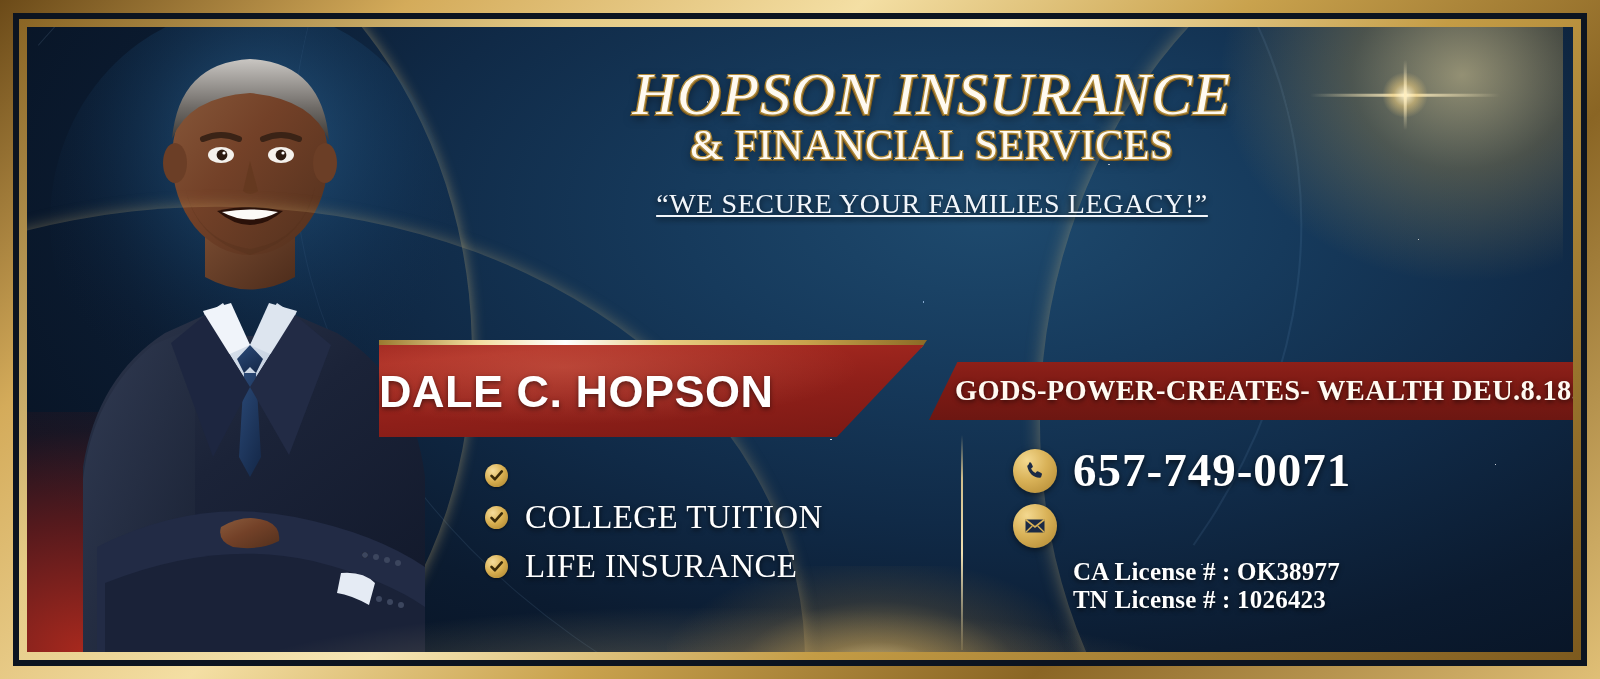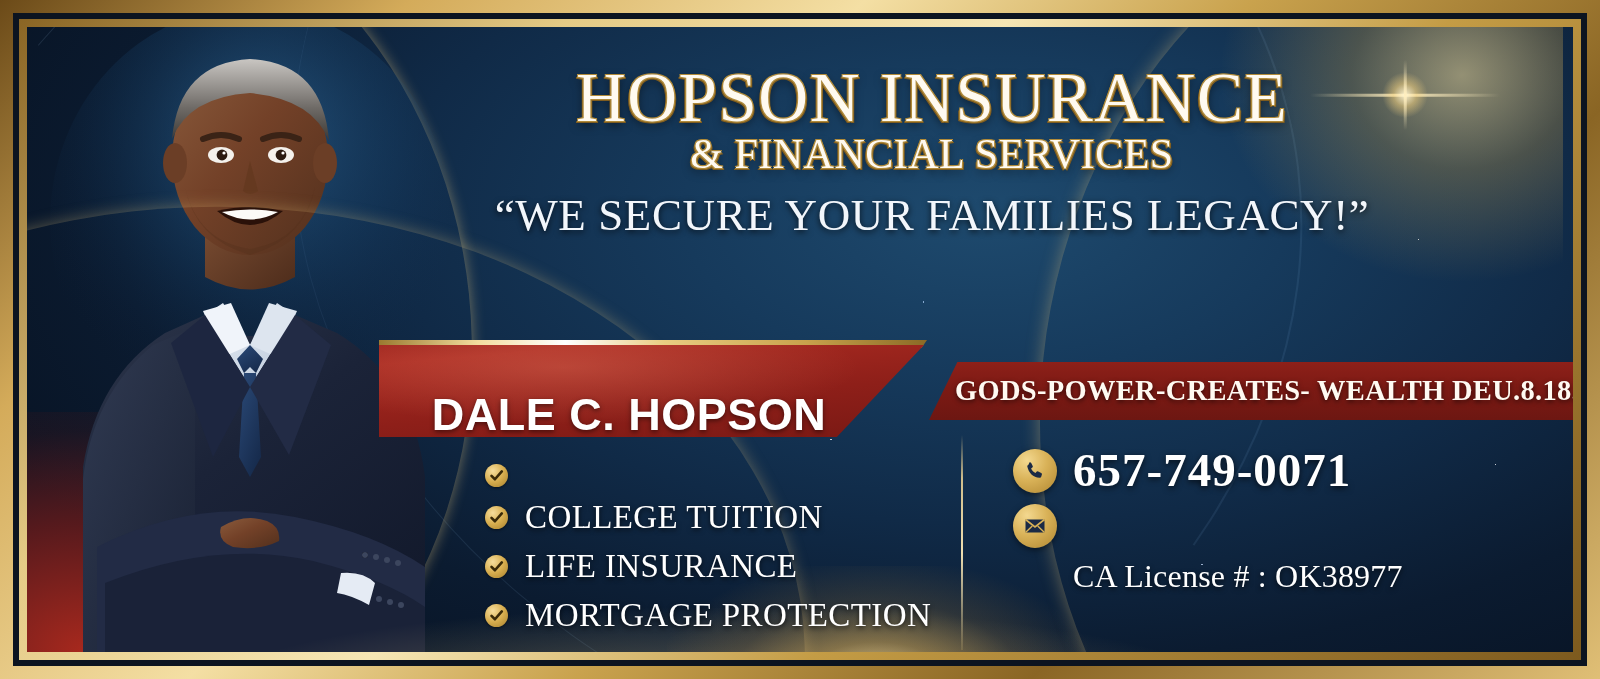--- a/index.html
+++ b/index.html
@@ -102,59 +102,61 @@
   .sw-br2{right:-232px;top:318px;width:724px;height:606px;border-width:3px;
     border-bottom-color:#fff6d8;border-right-color:#fff6d8;transform:rotate(4deg);}
 
   
   .portrait{position:absolute;left:18px;bottom:0;width:420px;height:625px;}
   .portrait svg{display:block;width:100%;height:100%;}
 
   
   .headline{position:absolute;left:400px;top:38px;width:1010px;text-align:center;}
   .h1{
-    font-size:69px;line-height:.98;letter-spacing:1.5px;font-weight:400;
+    font-size:60px;line-height:.98;letter-spacing:1.5px;font-weight:400;
     color:#fffaf0;
     text-shadow:
       0 0 1px #8a6a2a,
       1px 1px 0 #b58f3c, -1px 1px 0 #b58f3c, 1px -1px 0 #b58f3c, -1px -1px 0 #b58f3c,
       2px 2px 0 #7e5c20, -2px 2px 0 #7e5c20,
       0 4px 10px rgba(0,0,0,.6);
+    font-style: italic;
   }
   .h2{
     margin-top:0;font-size:42px;line-height:1;letter-spacing:.5px;
     color:#fffaf0;
     text-shadow:
       0 0 1px #8a6a2a,
       1px 1px 0 #b58f3c, -1px 1px 0 #b58f3c, 1px -1px 0 #b58f3c, -1px -1px 0 #b58f3c,
       2px 2px 0 #7e5c20, -2px 2px 0 #7e5c20,
       0 4px 10px rgba(0,0,0,.6);
   }
   .tagline{
-    margin-top:14px;font-size:45px;letter-spacing:.6px;color:#f2f6fb;
+    margin-top:22px;font-size:28px;letter-spacing:.6px;color:#f2f6fb;
     text-shadow:0 2px 6px rgba(0,0,0,.75);
+    text-decoration:underline;
   }
 
   
   .ribbon{
     position:absolute;left:352px;top:318px;width:545px;height:92px;
     background:linear-gradient(175deg,#9e241d 0%,#a82a21 14%,#8e1f19 58%,#7a1914 100%);
     clip-path:polygon(0 0, 100% 0, 84% 100%, 0 100%);
     box-shadow:0 6px 16px rgba(0,0,0,.45);
   }
   .ribbon-shine{position:absolute;inset:0;
     background:radial-gradient(ellipse at 34% 24%, rgba(255,150,120,.28) 0%, transparent 58%);
     clip-path:polygon(0 0, 100% 0, 84% 100%, 0 100%);}
   .ribbon-top{
     position:absolute;left:352px;top:313px;width:548px;height:8px;
     background:linear-gradient(90deg,#9a7a30 0%,#f3dc9e 18%,#ffffff 34%,#e9cd82 52%,#c8a24c 78%,#8a6a26 100%);
     clip-path:polygon(0 0, 100% 0, 99% 100%, 0 100%);
   }
   .ribbon-text{position:absolute;left:352px;top:318px;width:500px;height:92px;
-    display:flex;flex-direction:column;align-items:center;justify-content:flex-end;
+    display:flex;align-items:center;justify-content:flex-start;
     font-family:"Liberation Sans",sans-serif;color:#fff;}
   .ribbon-name{font-size:45px;font-weight:700;letter-spacing:.5px;line-height:1;
     text-shadow:0 2px 5px rgba(0,0,0,.5);}
   .ribbon-role{font-size:27px;font-weight:400;letter-spacing:.8px;margin-top:5px;line-height:1;
     text-shadow:0 2px 4px rgba(0,0,0,.5);}
 
   
   .plaque{
     position:absolute;left:902px;top:335px;width:676px;height:58px;
     background:linear-gradient(180deg,#8e2019 0%,#7c1a14 45%,#6d1712 100%);
@@ -202,21 +204,21 @@
     width:44px;height:44px;border-radius:50%;flex:0 0 44px;margin-right:16px;
     background:radial-gradient(circle at 32% 26%, #f3d88f 0%, #d9b258 45%, #b08630 100%);
     display:flex;align-items:center;justify-content:center;
     box-shadow:0 2px 6px rgba(0,0,0,.5);
   }
   .c-phone{font-size:47px;font-weight:700;color:#ffffff;letter-spacing:1px;line-height:1;
     text-shadow:0 2px 6px rgba(0,0,0,.7);}
   .c-email{font-size:31px;font-weight:700;color:#ffffff;letter-spacing:.2px;line-height:1;
     text-shadow:0 2px 6px rgba(0,0,0,.7);}
   .lic{margin-left:60px;}
-  .lic-line{font-size:32px;font-weight:400;color:#ffffff;letter-spacing:.2px;margin-top:0;
+  .lic-line{font-size:25px;font-weight:700;color:#ffffff;letter-spacing:.2px;margin-top:0;
     text-shadow:0 2px 5px rgba(0,0,0,.7);}
 </style>
 </head>
 <body>
 
 <div class="banner">
 
   <div class="frame-outer"></div>
   <div class="frame-gap"></div>
   <div class="frame-inner"></div>
@@ -388,28 +390,20 @@
         <span class="svc-label">COLLEGE TUITION</span>
       </div>
       <div class="svc-row">
         <span class="svc-bullet">
           <svg width="15" height="15" viewBox="0 0 24 24">
               <path d="M4 12.5 L9.5 18 L20.5 5.5" stroke="#3a2a08" stroke-width="4.2" fill="none" stroke-linecap="round" stroke-linejoin="round"></path>
             </svg>
         </span>
         <span class="svc-label">LIFE INSURANCE</span>
       </div>
-      <div class="svc-row">
-        <span class="svc-bullet">
-          <svg width="15" height="15" viewBox="0 0 24 24">
-              <path d="M4 12.5 L9.5 18 L20.5 5.5" stroke="#3a2a08" stroke-width="4.2" fill="none" stroke-linecap="round" stroke-linejoin="round"></path>
-            </svg>
-        </span>
-        <span class="svc-label">MORTGAGE PROTECTION</span>
-      </div>
     </div>
 
     <div class="divider"></div>
 
     <div class="contact">
       <div class="c-row">
         <span class="c-icon">
           <svg width="24" height="24" viewBox="0 0 24 24" fill="#1b2a45">
             <path d="M6.6 3.2c.6-.2 1.3.1 1.6.7l1.5 3c.3.6.1 1.3-.4 1.7l-1.2.9c.9 2 2.5 3.6 4.5 4.5l.9-1.2c.4-.5 1.1-.7 1.7-.4l3 1.5c.6.3.9 1 .7 1.6l-.7 2.3c-.2.7-.9 1.1-1.6 1C9.9 18.2 5.8 14.1 4.3 7.5c-.1-.7.3-1.4 1-1.6z"></path>
           </svg>
@@ -420,17 +414,18 @@
         <span class="c-icon">
           <svg width="24" height="24" viewBox="0 0 24 24" fill="#1b2a45">
             <path d="M2.5 5.5h19v13h-19z"></path>
             <path d="M2.5 5.5 12 13l9.5-7.5" stroke="#d9b258" stroke-width="1.6" fill="none"></path>
             <path d="M2.5 18.5 9.3 12M21.5 18.5 14.7 12" stroke="#d9b258" stroke-width="1.4" fill="none"></path>
           </svg>
         </span>
       </div>
       <div class="lic">
         <div class="lic-line">CA License # : OK38977</div>
+        <div class="lic-line">TN License # : 1026423</div>
       </div>
     </div>
 
   </div>
 </div>
 
 </body></html>

